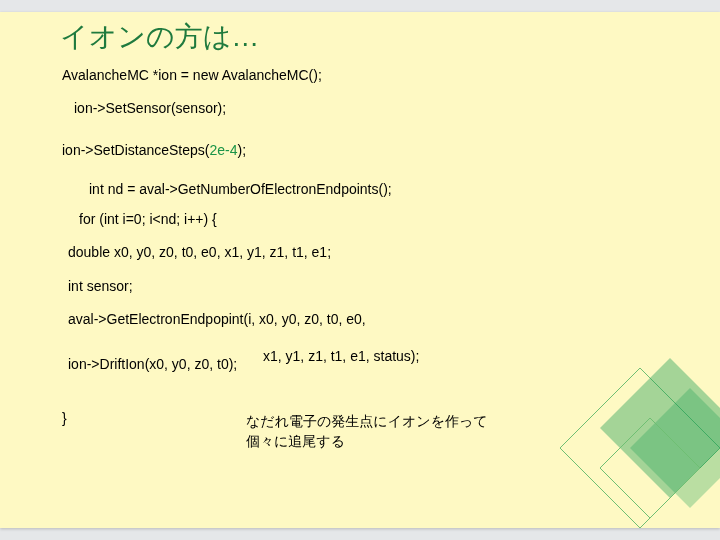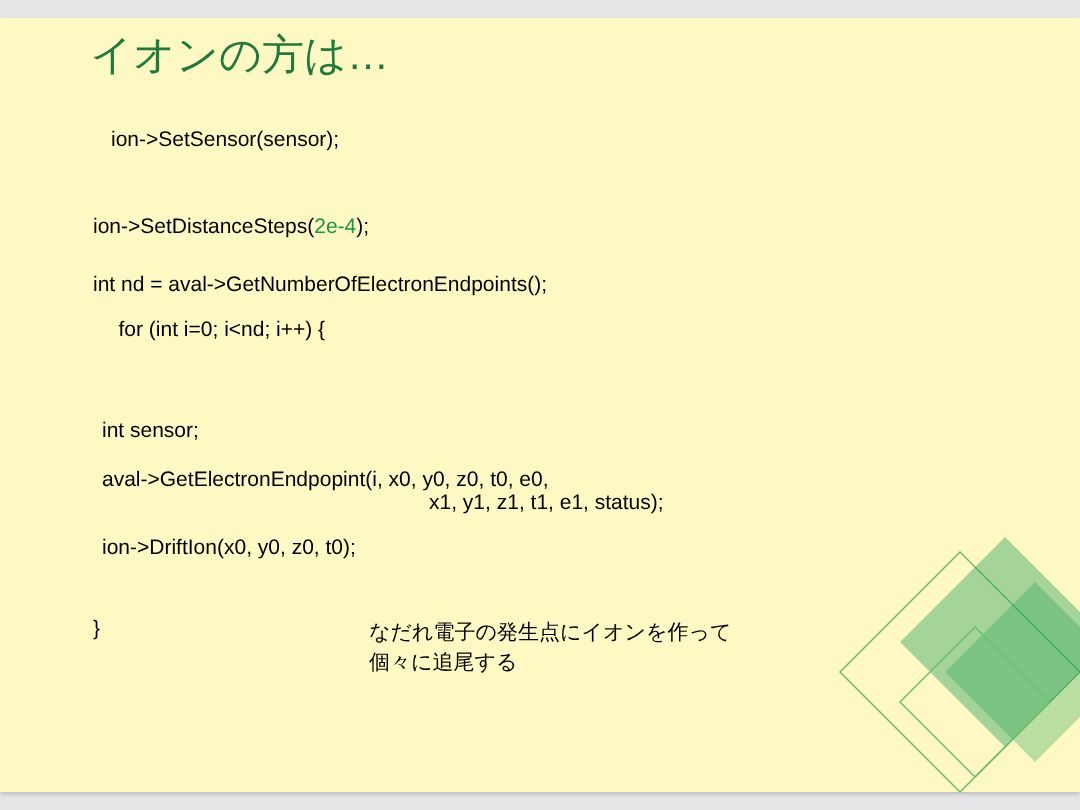--- a/index.html
+++ b/index.html
@@ -33,54 +33,56 @@
     position: absolute;
     left: 62px;
     color: #000;
     font-size: 14px;
     font-family: Arial, sans-serif;
     white-space: nowrap;
   }
   .green-text { color: #1a9447; }
   .underline { }
   .l1 { top: 55px; }
-  .l2 { top: 72px; padding-left: 12px; }
+  .l2 { top: 88px; padding-left: 12px; }
   .l3 { top: 115px; margin-top: 15px; }
-  .l4 { top: 169px; }
+  .l4 { top: 169px; margin-left: 27px; }
   .l5 { top: 199px; margin-left: 17px; }
   .l6 { top: 232px; left: 68px; }
   .l7 { top: 266px; left: 68px; }
   .l8 { top: 299px; left: 68px; }
-  .l8b { top: 314px; left: 263px; margin-left: 23px; }
+  .l8b { top: 336px; left: 263px; }
   .l9 { top: 344px; left: 68px; }
   .l10 { top: 398px; left: 62px; }
   .note1 { position:absolute; left:246px; top:401px; font-size:14px; font-family:Liberation Mono, monospace; color:#000;}
   .note2 { position:absolute; left:246px; top:421px; font-size:14px; font-family:"Meiryo",Arial,sans-serif; color:#000;}
   .deco {
     position: absolute;
     right: -30px;
     bottom: -30px;
     width: 220px;
     height: 220px;
     pointer-events: none;
   }
 </style>
 </head>
 <body>
 
 <div class="slide">
 
   <div class="title">イオンの方は…</div>
 
+  <div class="code-line l1">AvalancheMC *ion = new AvalancheMC();</div>
   <div class="code-line l2">ion-&gt;SetSensor(sensor);</div>
   <div class="code-line l3">
     <span>ion-&gt;SetDistanceSteps(</span><span class="green-text">2e-4</span><span>);</span>
   </div>
   <div class="code-line l4">int nd = aval-&gt;GetNumberOfElectronEndpoints();</div>
   <div class="code-line l5">for (int i=0; i&lt;nd; i++) {</div>
+  <div class="code-line l6">double x0, y0, z0, t0, e0, x1, y1, z1, t1, e1;</div>
   <div class="code-line l7">int sensor;</div>
   <div class="code-line l8">
     <span>aval-&gt;GetElectronEndpopint(i, </span><span class="underline">x0, y0, z0, t0,</span><span> e0,</span>
   </div>
   <div class="code-line l8b">x1, y1, z1, t1, e1, status);</div>
   <div class="code-line l9 underline">ion-&gt;DriftIon(x0, y0, z0, t0);</div>
   <div class="code-line l10">}</div>
 
   <div class="note1">なだれ電子の発生点にイオンを作って</div>
   <div class="note2">個々に追尾する</div>

